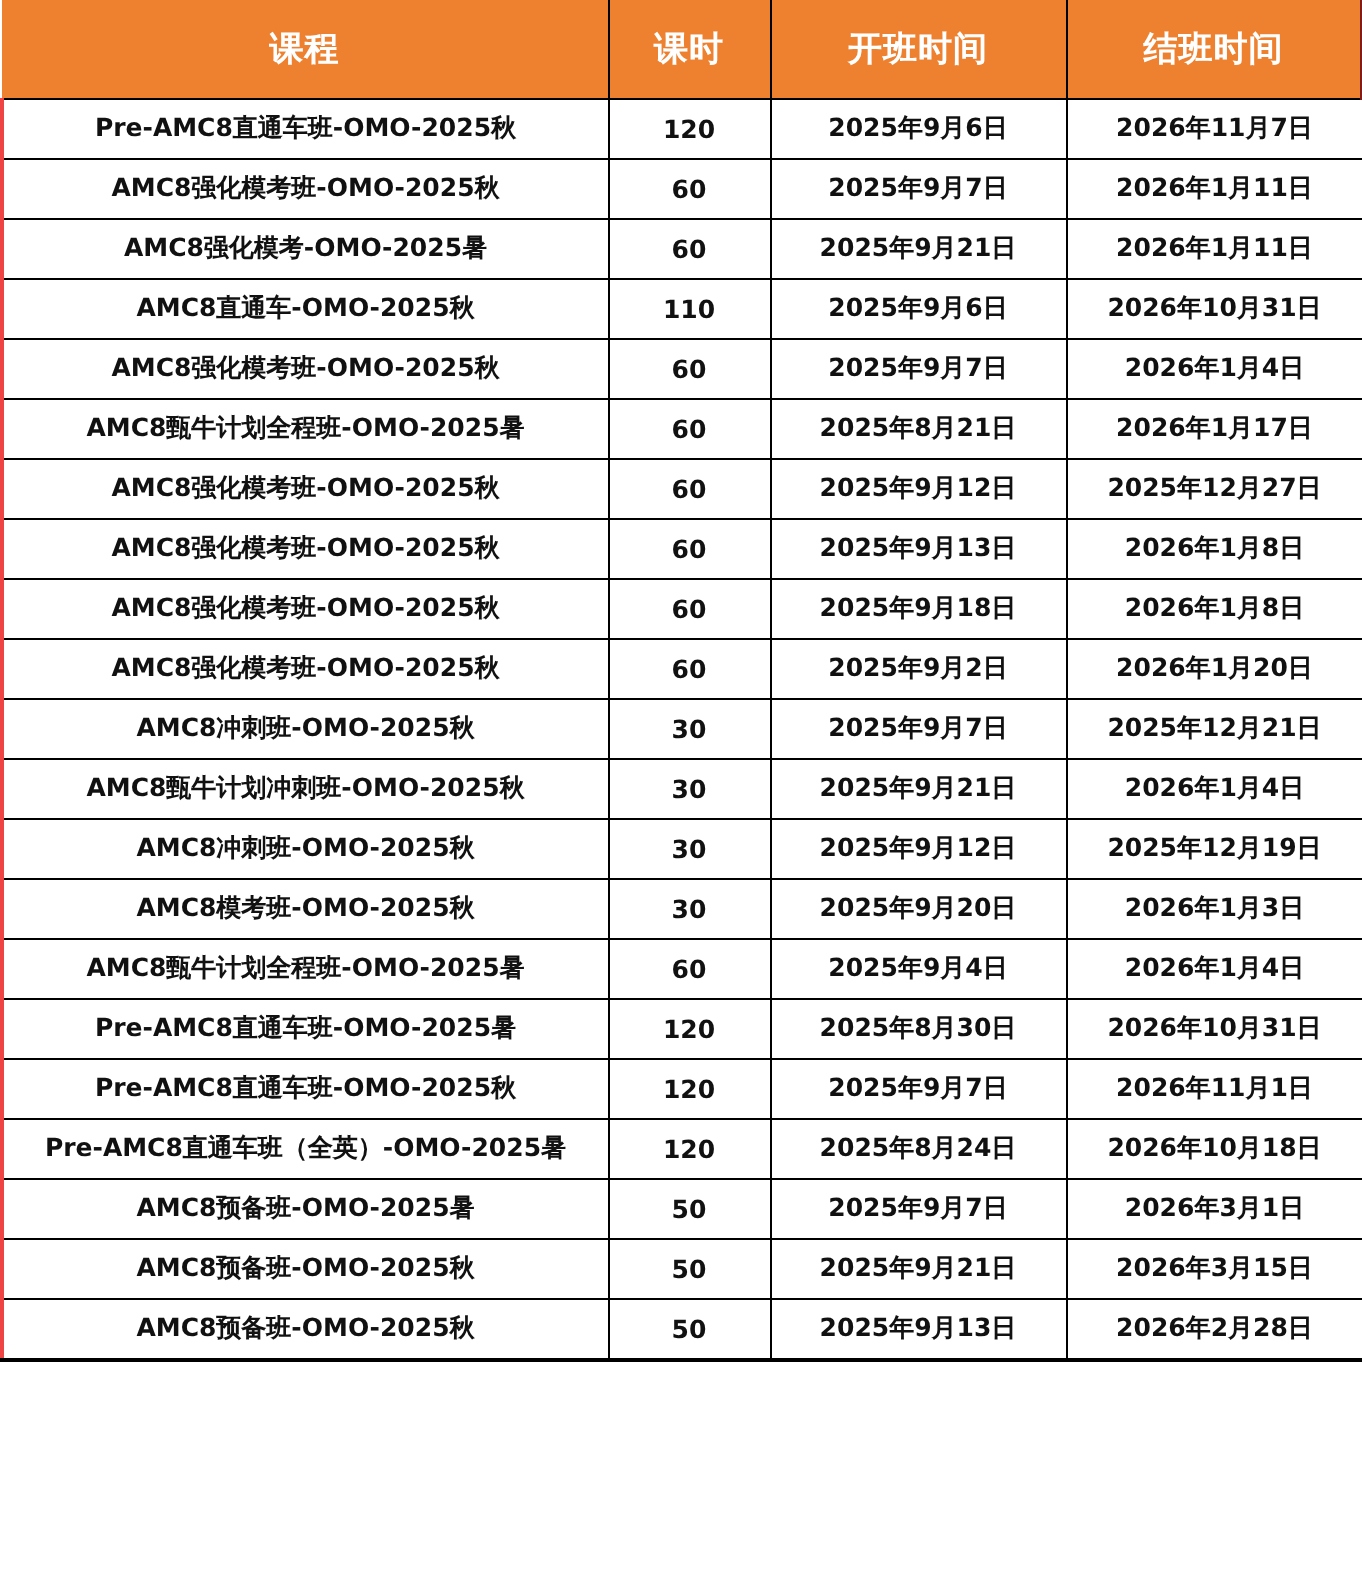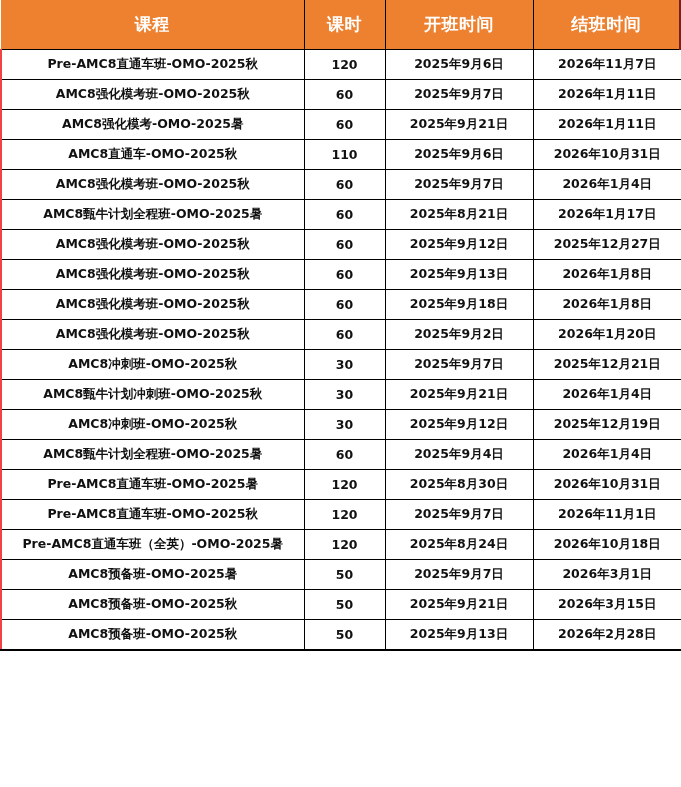--- a/index.html
+++ b/index.html
@@ -21,21 +21,21 @@
       font-size: 17px;
       height: 49px;
       padding: 0;
       border: 1px solid #000000;
       border-top: none;
       text-align: center;
       vertical-align: middle;
       letter-spacing: 0.5px;
     }
     thead th:first-child { border-left: none; }
-    thead th:last-child { border-right: 6px solid #7f1d1d; }
+    thead th:last-child { border-right: 4px solid #7f1d1d; }
     tbody td {
       height: 29px;
       padding: 0;
       border: 1px solid #000000;
       text-align: center;
       vertical-align: middle;
       font-size: 12.5px;
       font-weight: bold;
       color: #111111;
       white-space: nowrap;
@@ -136,20 +136,26 @@
         <td>2025年9月21日</td>
         <td>2026年1月4日</td>
       </tr>
       <tr>
         <td>AMC8冲刺班-OMO-2025秋</td>
         <td>30</td>
         <td>2025年9月12日</td>
         <td>2025年12月19日</td>
       </tr>
       <tr>
+        <td>AMC8模考班-OMO-2025秋</td>
+        <td>30</td>
+        <td>2025年9月20日</td>
+        <td>2026年1月3日</td>
+      </tr>
+      <tr>
         <td>AMC8甄牛计划全程班-OMO-2025暑</td>
         <td>60</td>
         <td>2025年9月4日</td>
         <td>2026年1月4日</td>
       </tr>
       <tr>
         <td>Pre-AMC8直通车班-OMO-2025暑</td>
         <td>120</td>
         <td>2025年8月30日</td>
         <td>2026年10月31日</td>

